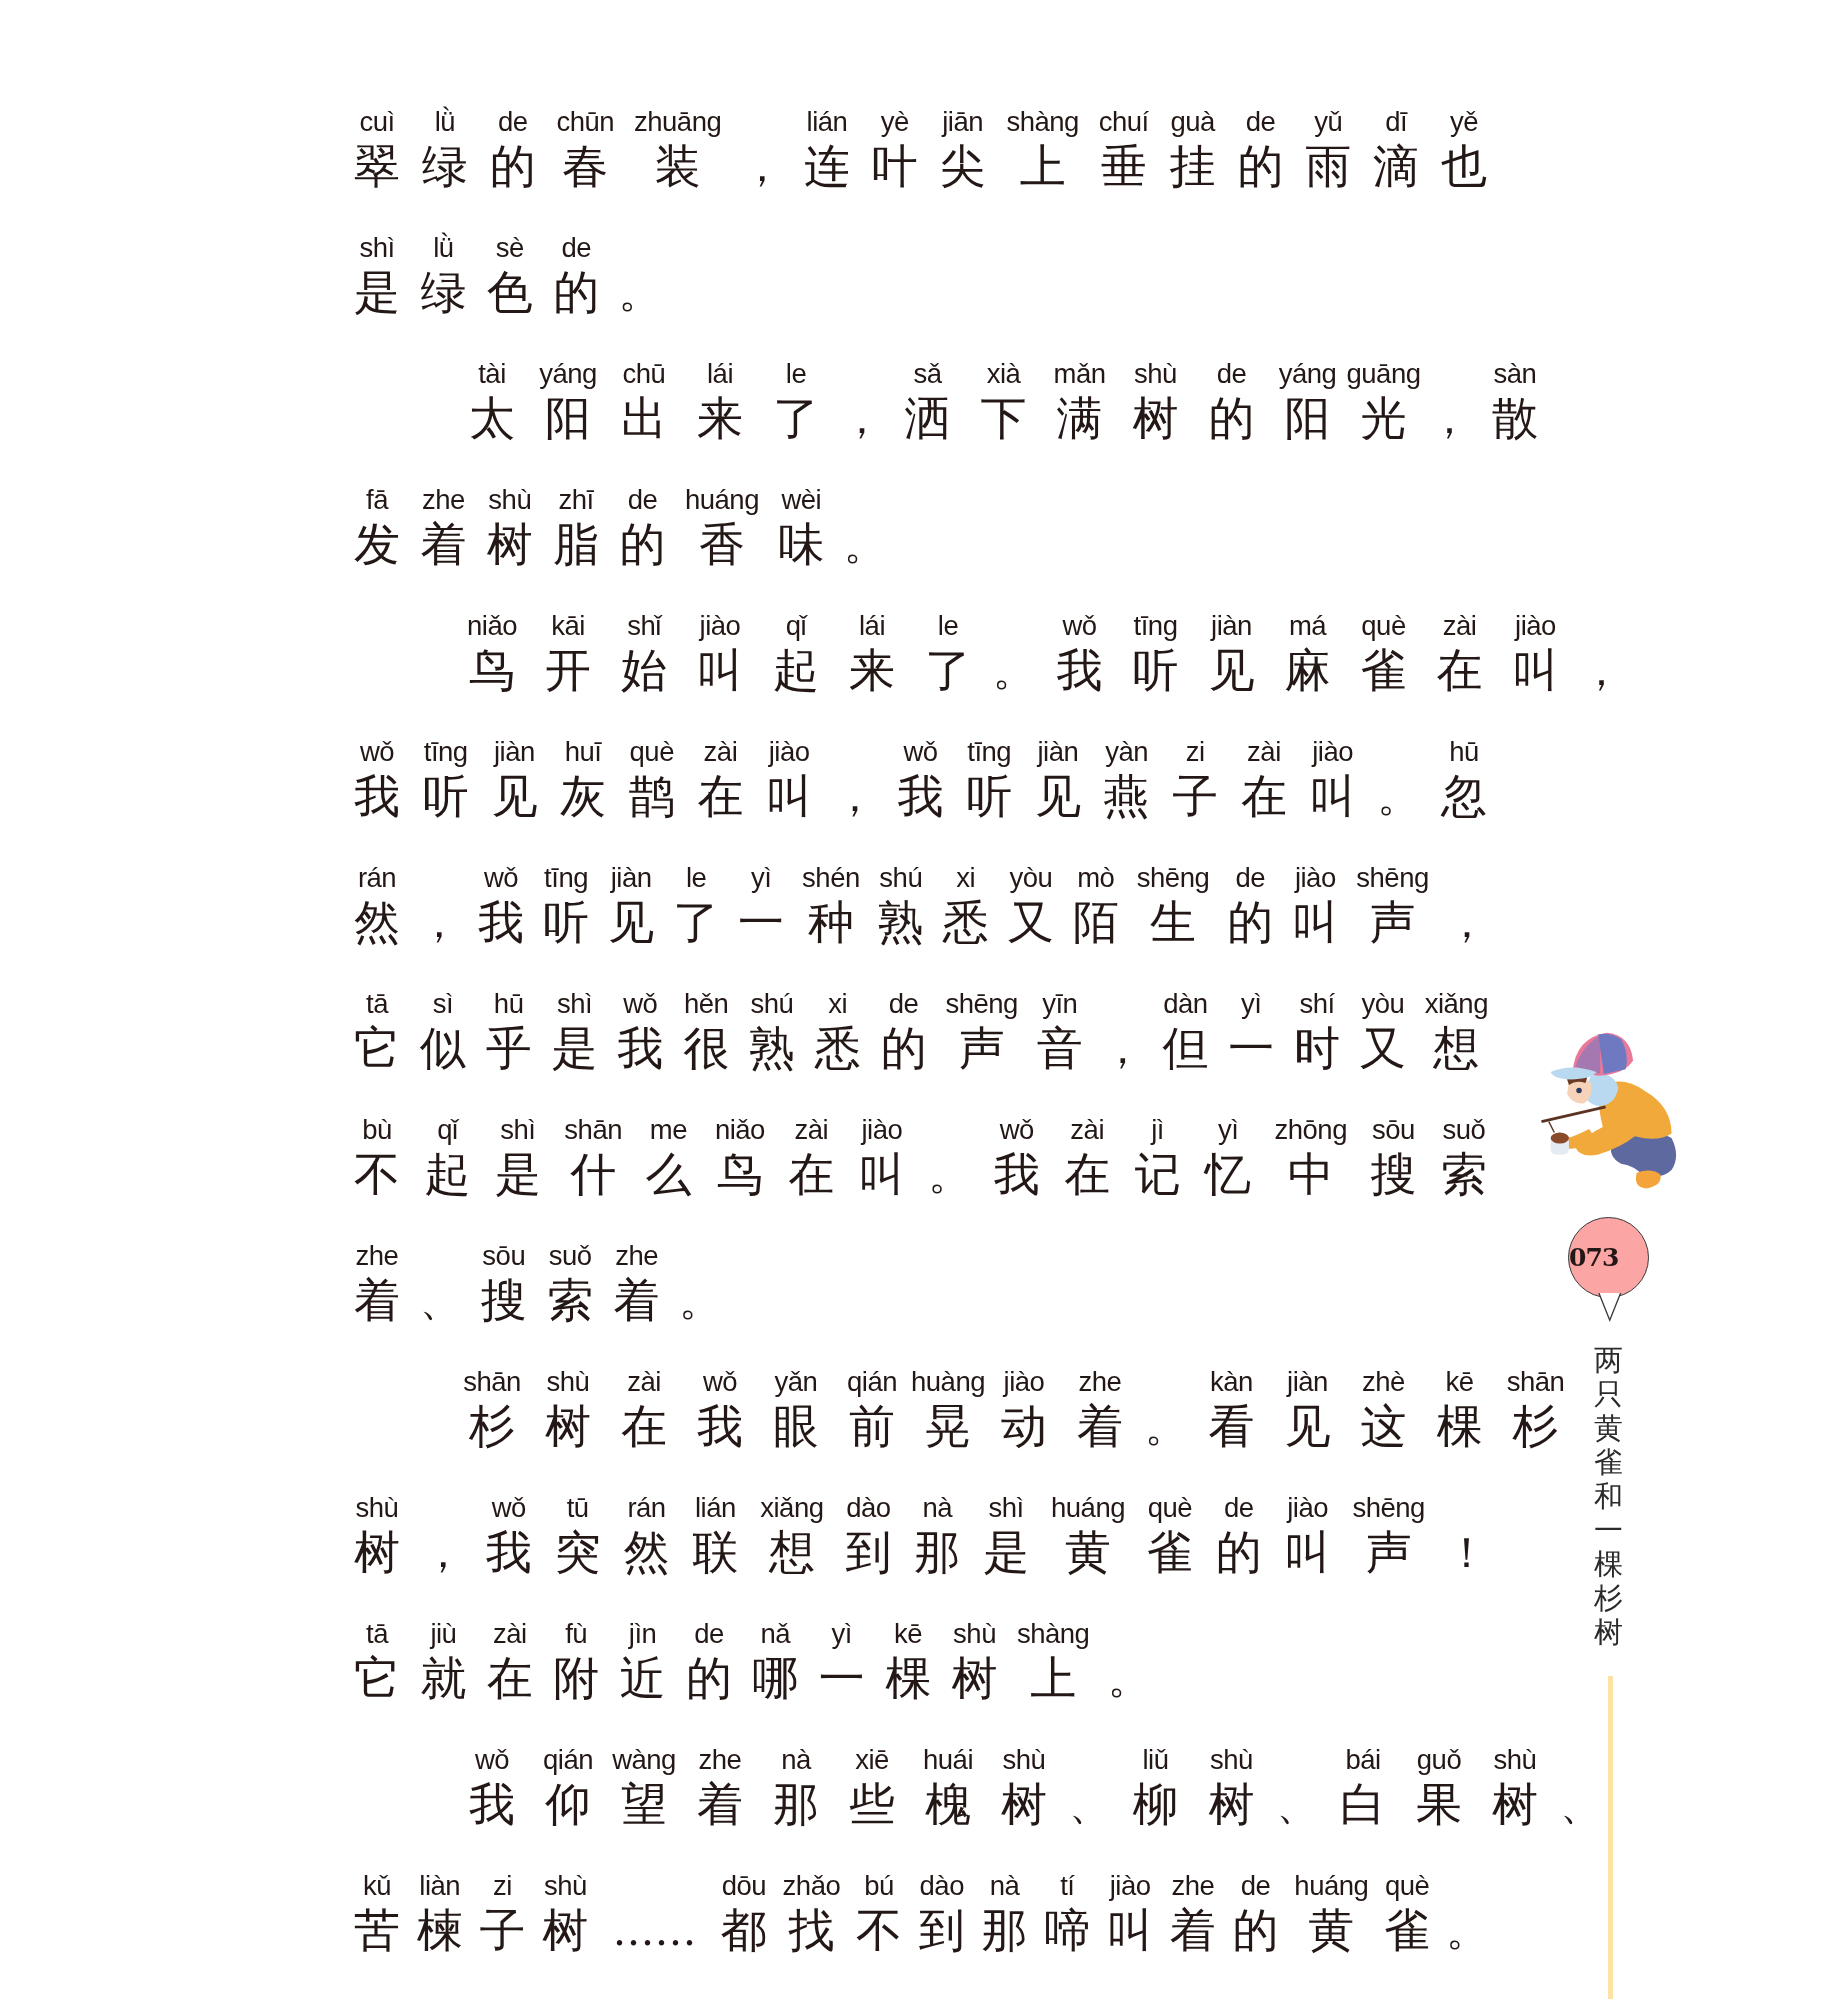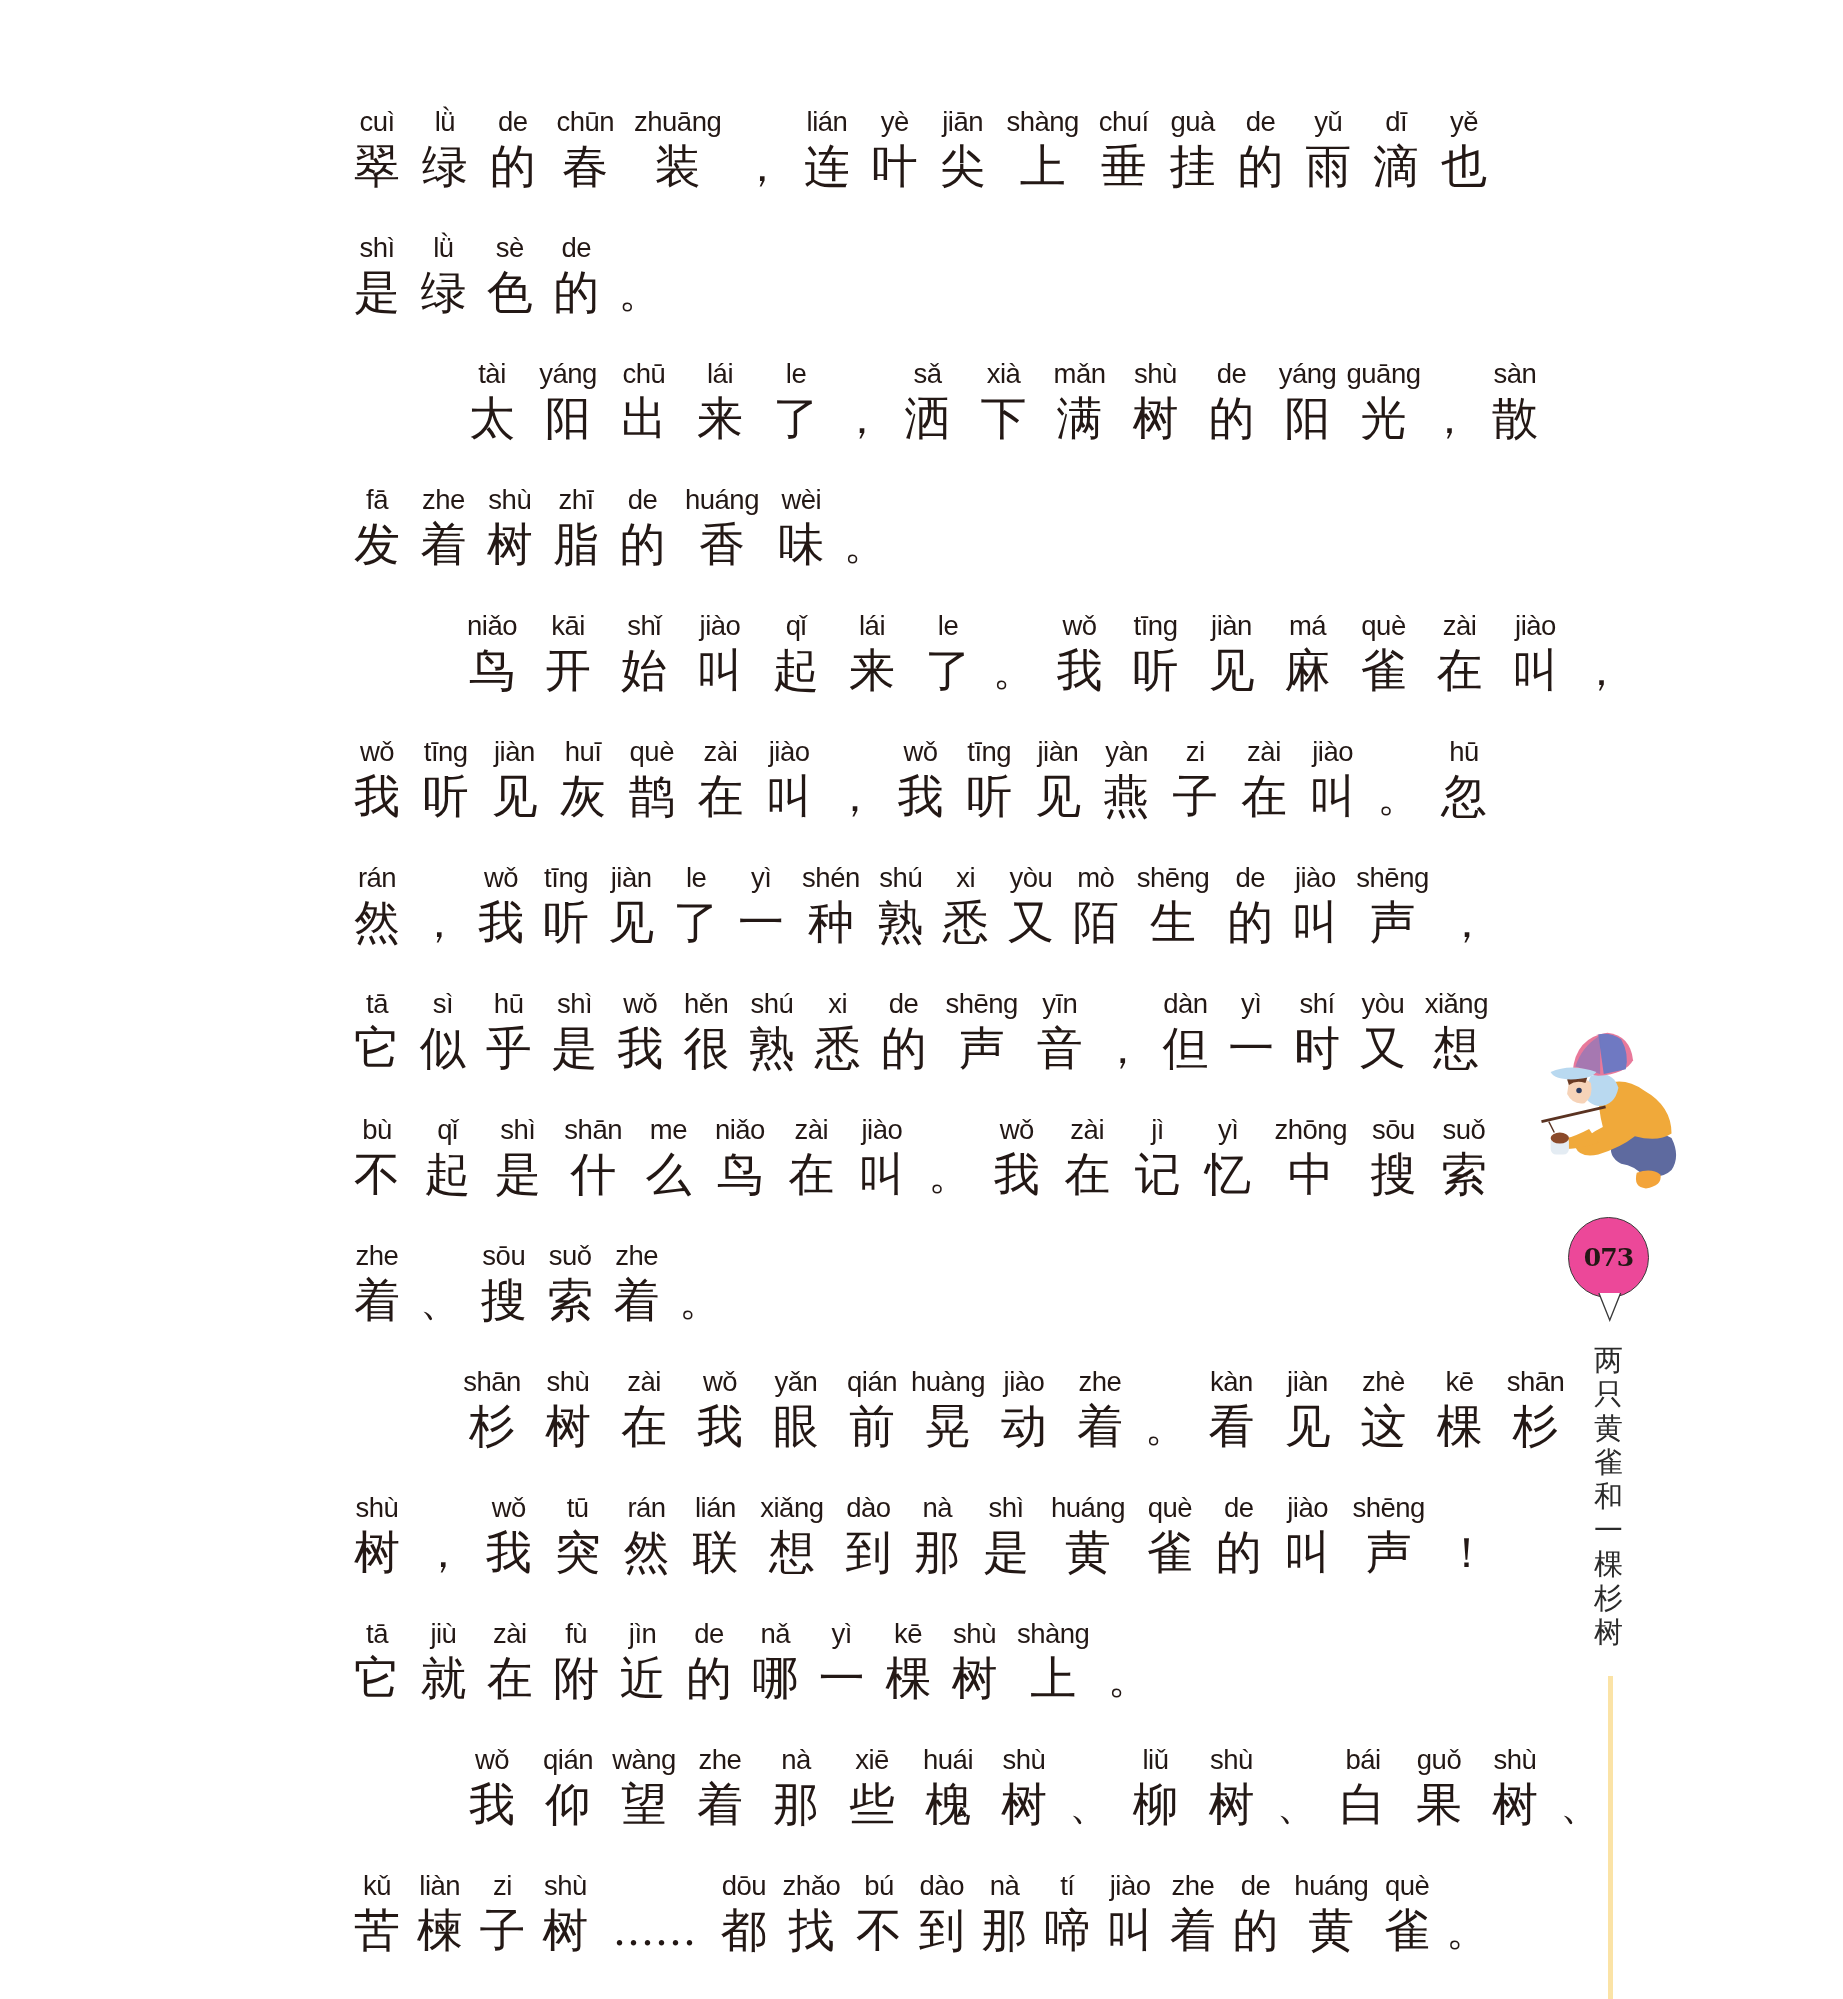--- a/index.html
+++ b/index.html
@@ -14,22 +14,22 @@
   .cell { display: flex; flex-direction: column; align-items: center; min-width: 48px; }
   .cell.punct { min-width: 27.5px; }
   .cell.ellipsis { min-width: 101px; }
   .py { font-family: "Liberation Sans", sans-serif; font-size: 27.5px; line-height: 31px; height: 31px;
         white-space: nowrap; letter-spacing: -0.5px; color: #231815; }
   .ch { font-family: "DejaVu Serif", serif; font-size: 46px; line-height: 59px; height: 59px;
         white-space: nowrap; color: #231815; }
   .cell.punct .ch { font-size: 42px; }
   .illustration { position: absolute; left: 1534px; top: 1019px; width: 156px; height: 174px; }
   .page-badge { position: absolute; left: 1568px; top: 1217px; width: 81px; height: 81px;
-                border: 1.4px solid #3a3a3a; border-radius: 50%; background: #ec4899;
-                display: flex; align-items: center; justify-content: center; box-sizing: border-box; }
+                border: 1.4px solid #3a3a3a; border-radius: 50%; background: #fca5a5;
+                display: flex; align-items: center; box-sizing: border-box; }
   .page-badge-tail { position: absolute; left: 1596px; top: 1293px; width: 27.5px; height: 29px; }
   .page-num { font-family: "DejaVu Serif", serif; font-weight: bold; font-size: 25px; color: #231815; letter-spacing: -0.9px; }
   .chapter-title { position: absolute; left: 1591px; top: 1343px; width: 35px;
                    display: flex; flex-direction: column; align-items: center; }
   .chapter-title span { font-family: "DejaVu Serif", serif; font-size: 29px; line-height: 34px; color: #2b2b2b; }
   .side-line { position: absolute; left: 1608px; top: 1676px; width: 4.6px; height: 323px; background: #fbe3a6; }
 </style>
 </head>
 <body>
 

